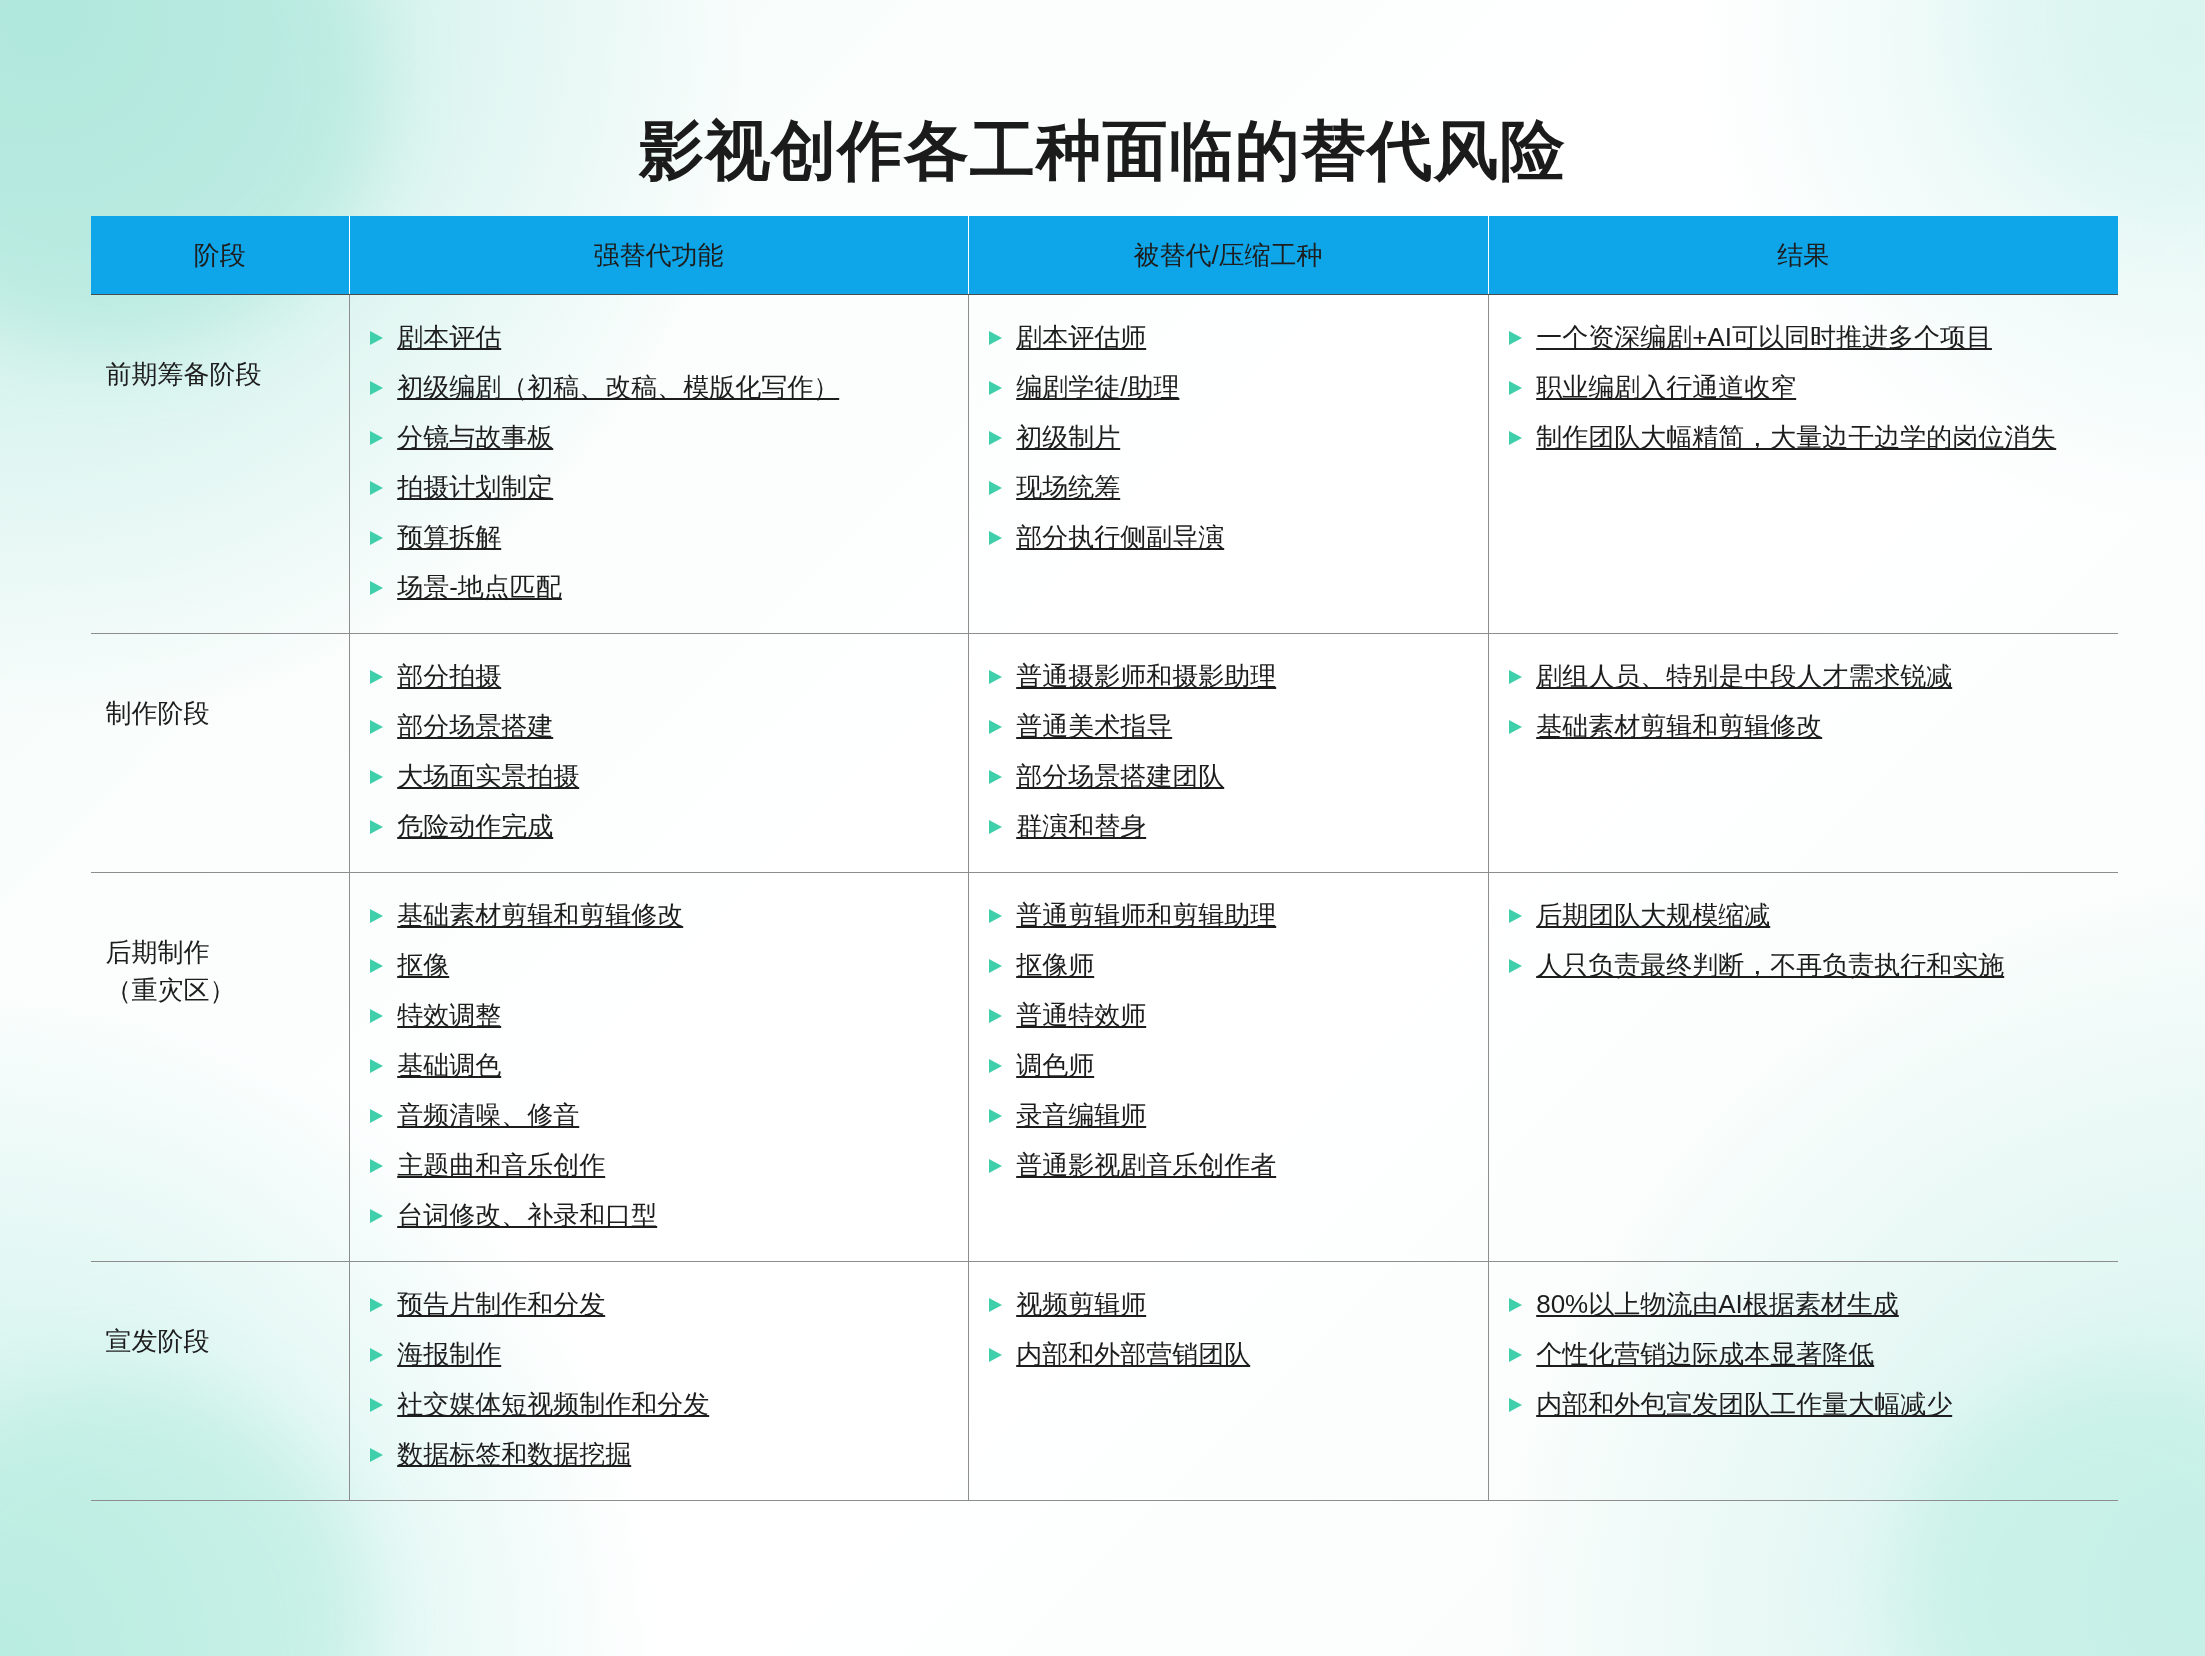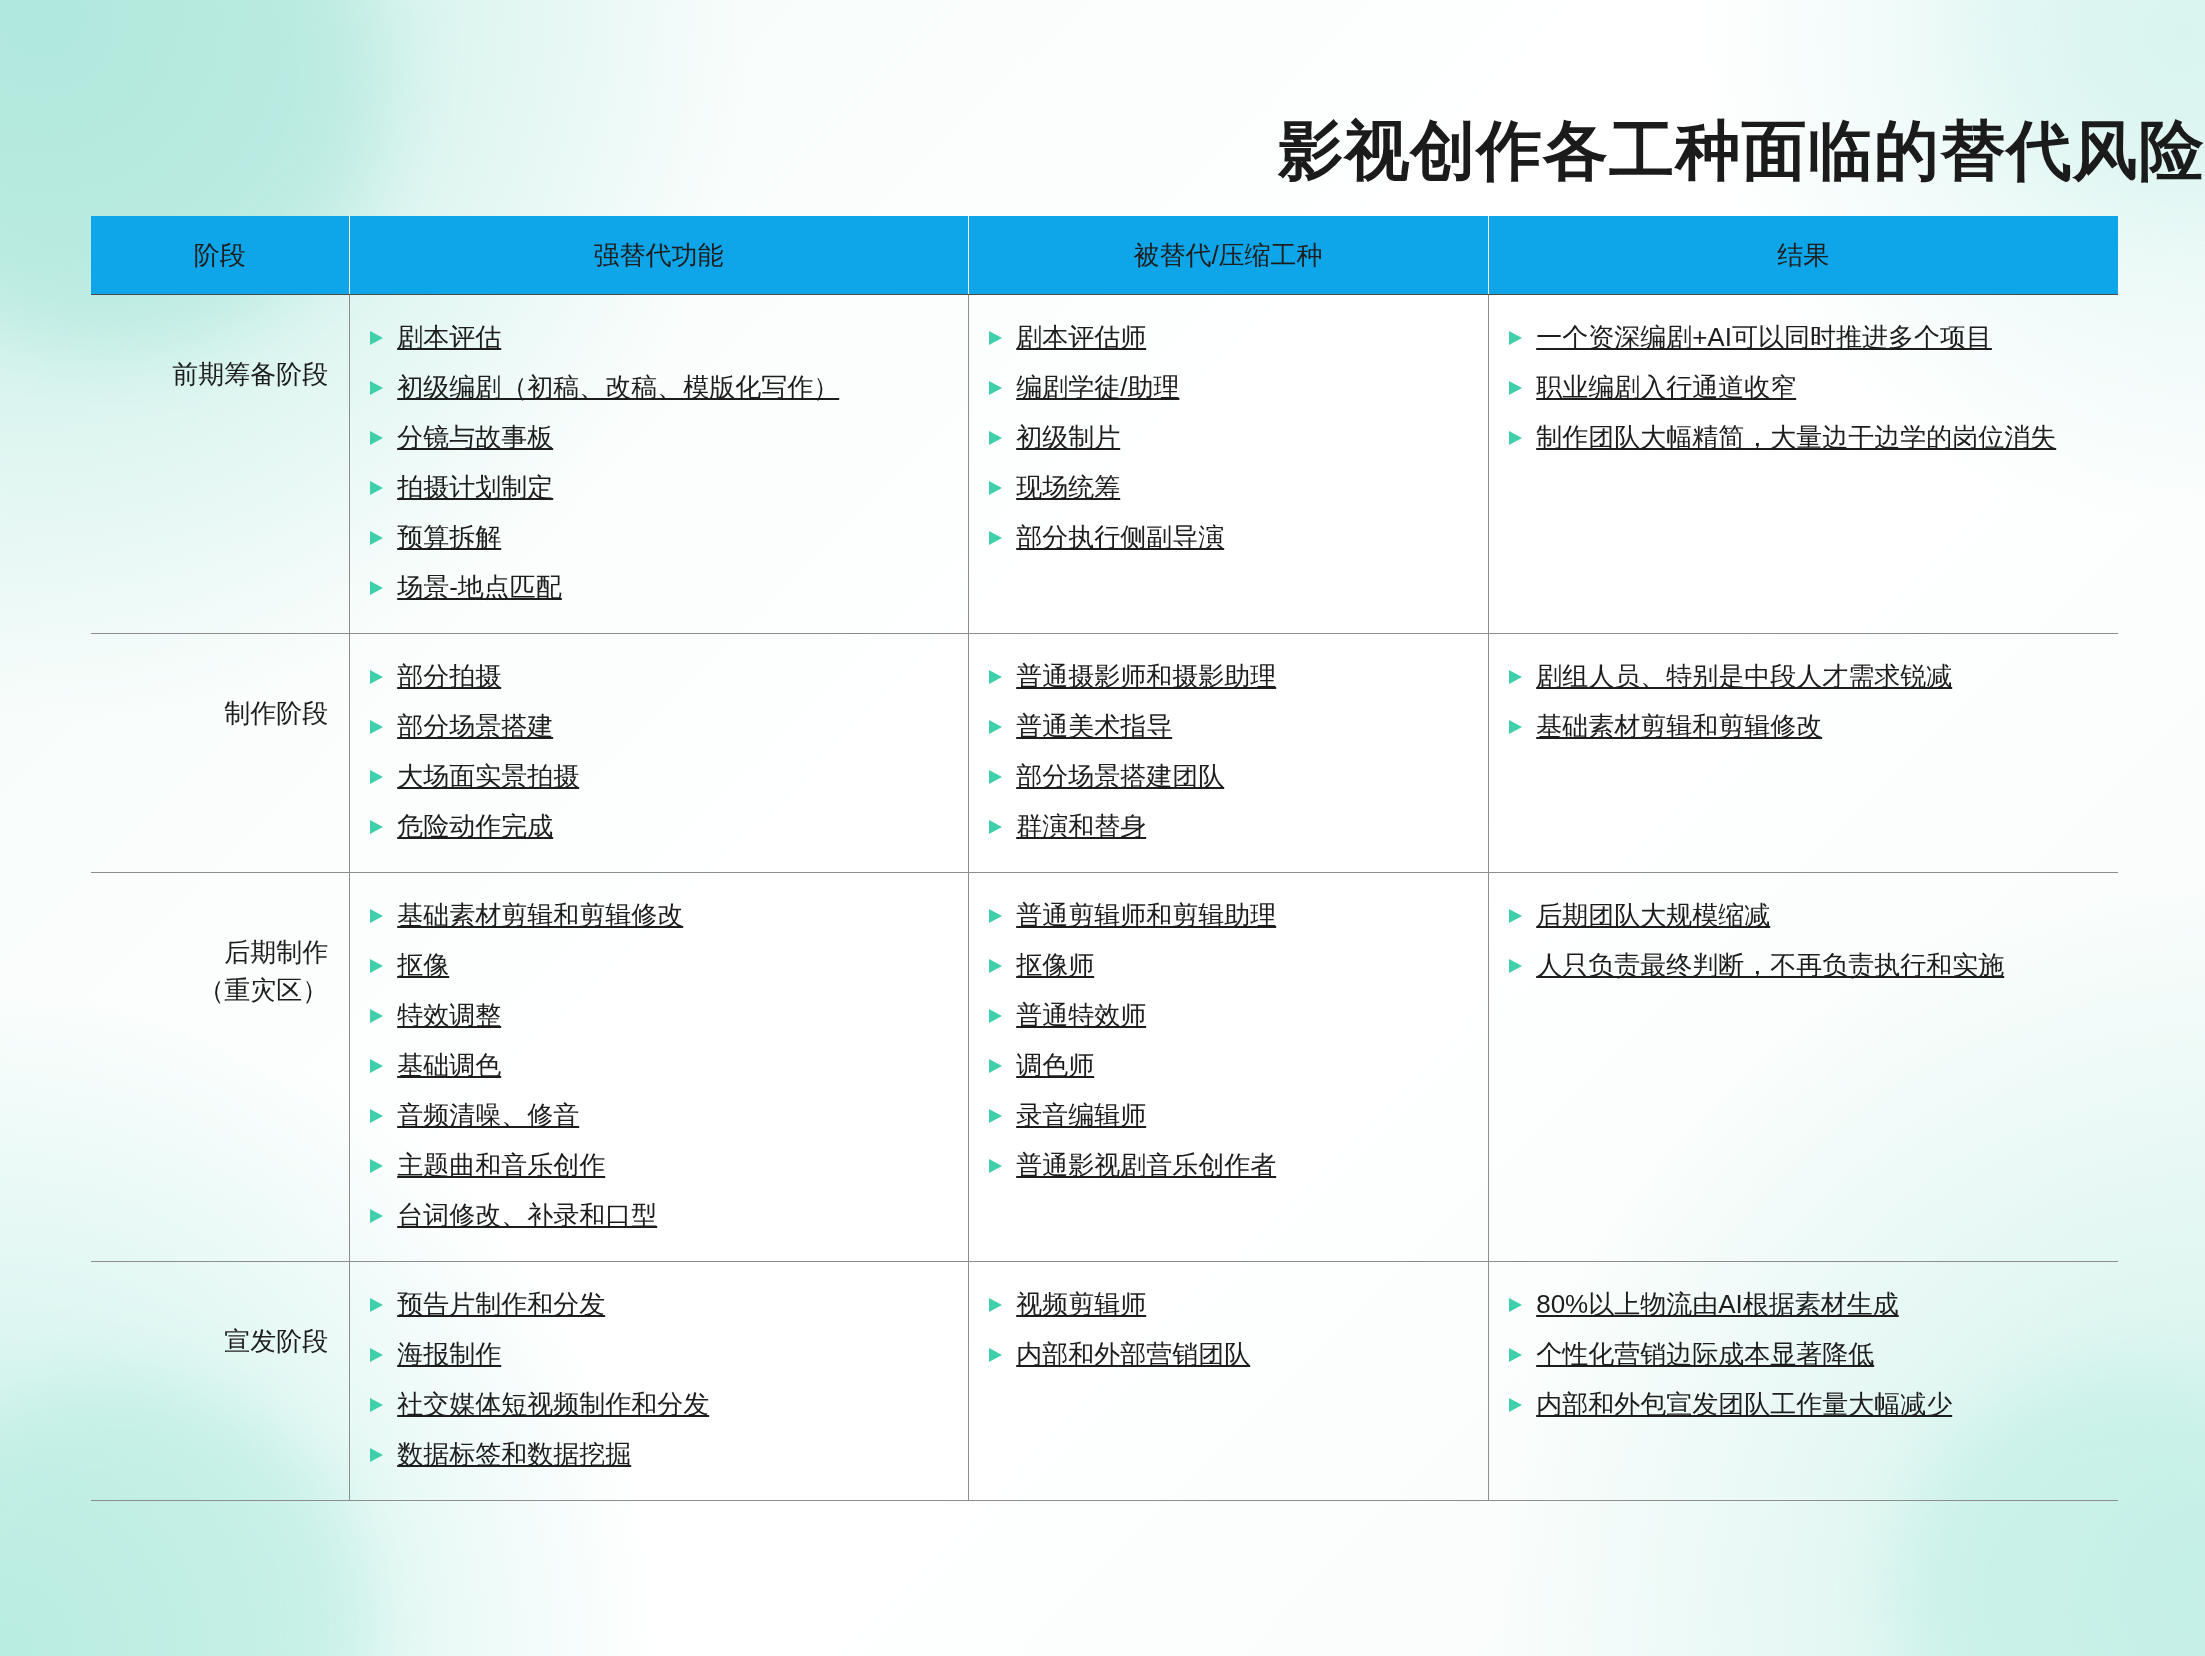--- a/index.html
+++ b/index.html
@@ -44,21 +44,21 @@
     width: 2205px;
     height: 1657px;
     box-sizing: border-box;
   }
 
   .title {
     position: absolute;
     left: 0;
     right: 0;
     top: 71px;
-    text-align: right;
+    text-align: center;
     font-size: 65px;
     font-weight: 700;
     color: #1b1b1b;
     letter-spacing: 1.2px;
     line-height: 1.1;
   }
 
   .table-wrap {
     position: absolute;
     left: 91px;
@@ -99,21 +99,20 @@
     color: #1d1d1d;
     line-height: 1.42;
   }
   tbody td:last-child { border-right: none; }
   tbody tr:last-child td { border-bottom: 1.2px solid #8d8d8d; }
 
   td.stage {
     border-right: 1.2px solid #8d8d8d;
     padding-left: 14.4px;
     white-space: pre-line;
-    text-align: right;
   }
   .stage-name {
     display: block;
     font-size: 26px;
     color: #1d1d1d;
     line-height: 1.45;
   }
 
   ul.bullets {
     list-style: none;

